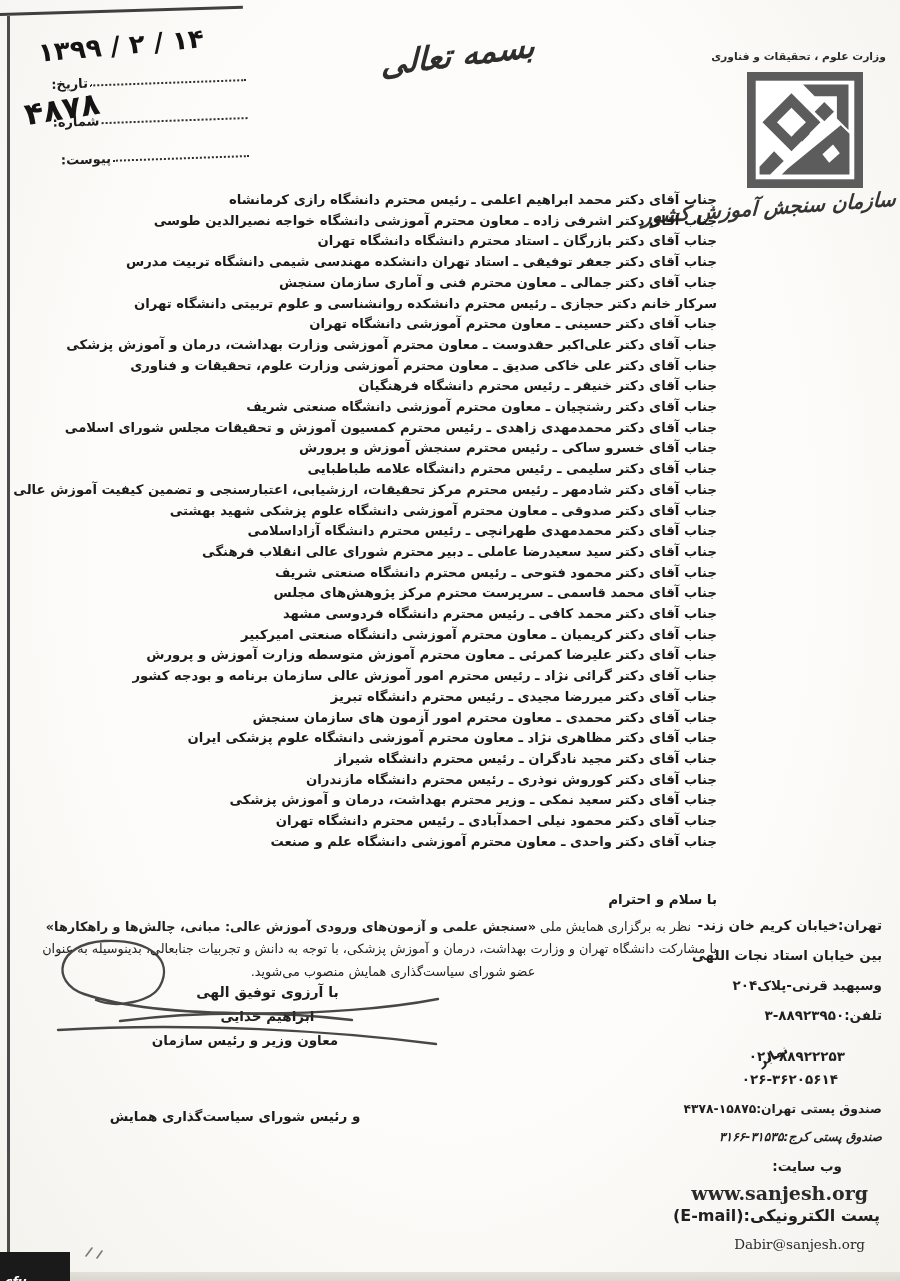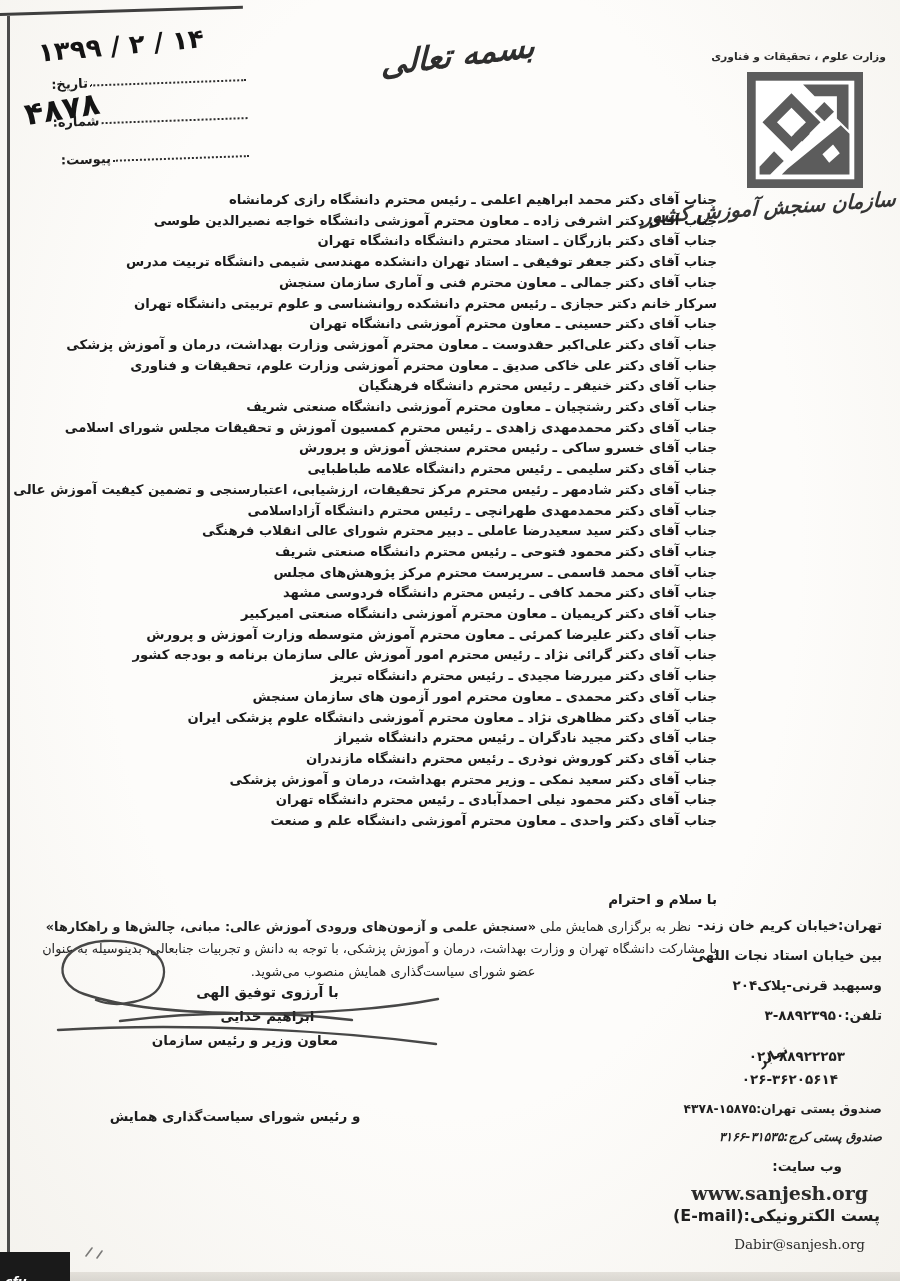--- a/index.html
+++ b/index.html
@@ -120,20 +120,21 @@
       <div class="recipient">سرکار خانم دکتر حجازی ـ رئیس محترم دانشکده روانشناسی و علوم تربیتی دانشگاه تهران</div>
       <div class="recipient">جناب آقای دکتر حسینی ـ معاون محترم آموزشی دانشگاه تهران</div>
       <div class="recipient">جناب آقای دکتر علی‌اکبر حقدوست ـ معاون محترم آموزشی وزارت بهداشت، درمان و آموزش پزشکی</div>
       <div class="recipient">جناب آقای دکتر علی خاکی صدیق ـ معاون محترم آموزشی وزارت علوم، تحقیقات و فناوری</div>
       <div class="recipient">جناب آقای دکتر خنیفر ـ رئیس محترم دانشگاه فرهنگیان</div>
       <div class="recipient">جناب آقای دکتر رشتچیان ـ معاون محترم آموزشی دانشگاه صنعتی شریف</div>
       <div class="recipient">جناب آقای دکتر محمدمهدی زاهدی ـ رئیس محترم کمسیون آموزش و تحقیقات مجلس شورای اسلامی</div>
       <div class="recipient">جناب آقای خسرو ساکی ـ رئیس محترم سنجش آموزش و پرورش</div>
       <div class="recipient">جناب آقای دکتر سلیمی ـ رئیس محترم دانشگاه علامه طباطبایی</div>
       <div class="recipient">جناب آقای دکتر شادمهر ـ رئیس محترم مرکز تحقیقات، ارزشیابی، اعتبارسنجی و تضمین کیفیت آموزش عالی</div>
+      <div class="recipient">جناب آقای دکتر صدوقی ـ معاون محترم آموزشی دانشگاه علوم پزشکی شهید بهشتی</div>
       <div class="recipient">جناب آقای دکتر محمدمهدی طهرانچی ـ رئیس محترم دانشگاه آزاداسلامی</div>
       <div class="recipient">جناب آقای دکتر سید سعیدرضا عاملی ـ دبیر محترم شورای عالی انقلاب فرهنگی</div>
       <div class="recipient">جناب آقای دکتر محمود فتوحی ـ رئیس محترم دانشگاه صنعتی شریف</div>
       <div class="recipient">جناب آقای محمد قاسمی ـ سرپرست محترم مرکز پژوهش‌های مجلس</div>
       <div class="recipient">جناب آقای دکتر محمد کافی ـ رئیس محترم دانشگاه فردوسی مشهد</div>
       <div class="recipient">جناب آقای دکتر کریمیان ـ معاون محترم آموزشی دانشگاه صنعتی امیرکبیر</div>
       <div class="recipient">جناب آقای دکتر علیرضا کمرئی ـ معاون محترم آموزش متوسطه وزارت آموزش و پرورش</div>
       <div class="recipient">جناب آقای دکتر گرائی نژاد ـ رئیس محترم امور آموزش عالی سازمان برنامه و بودجه کشور</div>
       <div class="recipient">جناب آقای دکتر میررضا مجیدی ـ رئیس محترم دانشگاه تبریز</div>
       <div class="recipient">جناب آقای دکتر محمدی ـ معاون محترم امور آزمون های سازمان سنجش</div>

